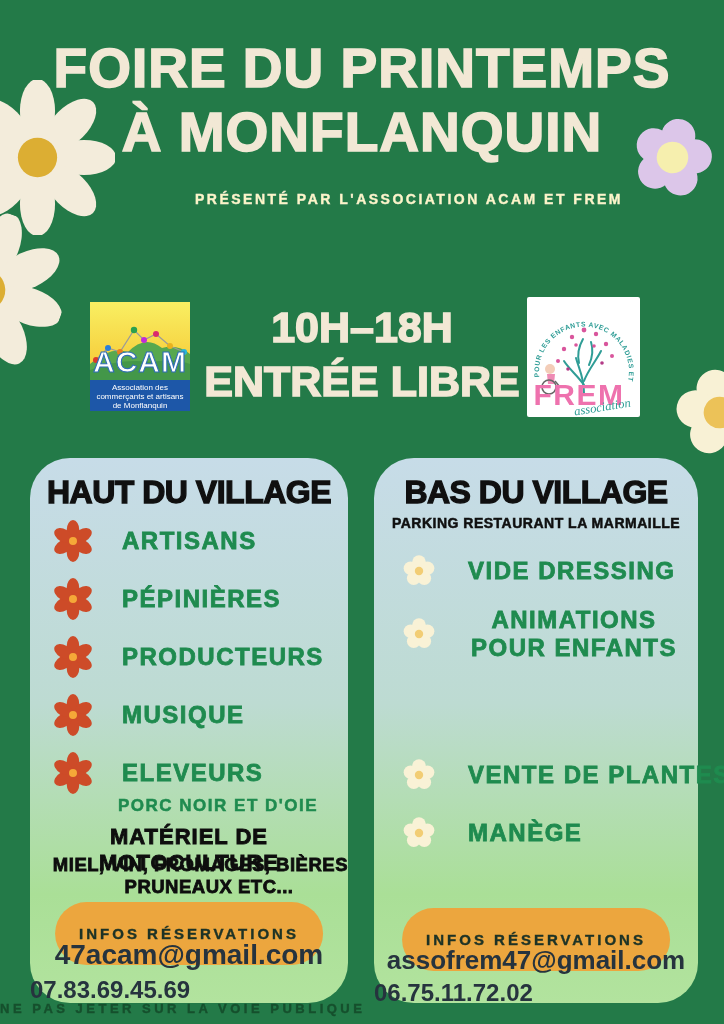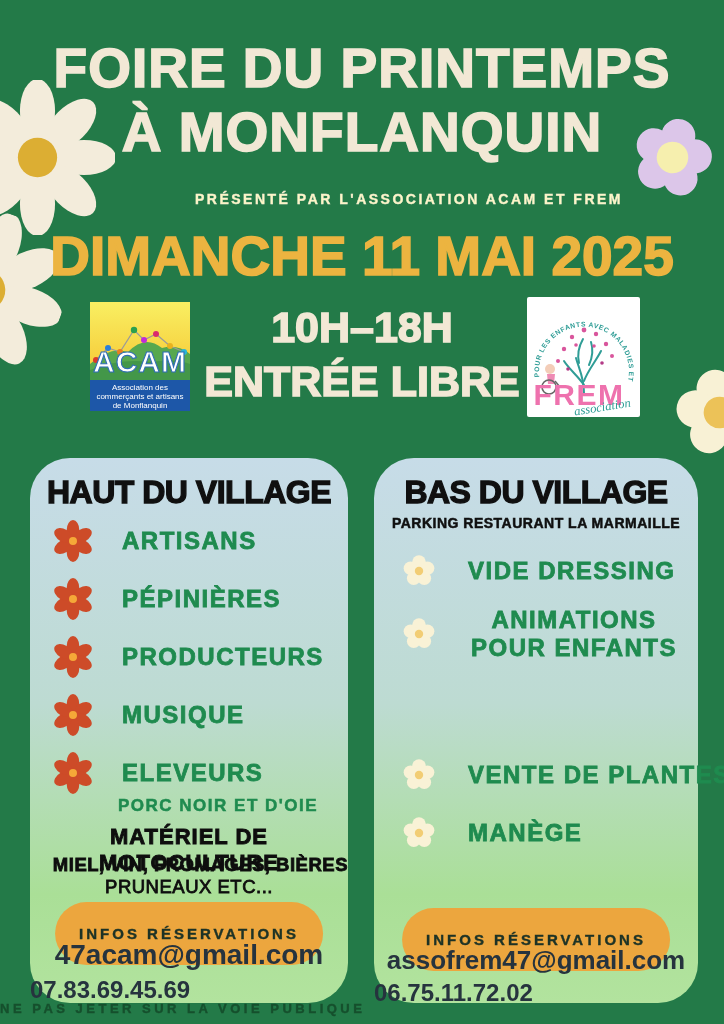--- a/index.html
+++ b/index.html
@@ -33,21 +33,21 @@
                 -webkit-text-stroke:0.8px #1f8b4f; white-space:nowrap; }
   .row.wrap .label { white-space:normal; width:212px; text-align:center; line-height:1.15; }
 
   .item-note { position:absolute; top:338px; left:88px; font-size:17px; font-weight:bold;
                color:#1f8b4f; letter-spacing:1.5px; -webkit-text-stroke:0.5px #1f8b4f; }
   .mat-1 { position:absolute; top:366px; left:0; width:100%; text-align:center; font-size:22px;
            font-weight:bold; color:#0e0e0e; letter-spacing:1px; -webkit-text-stroke:0.9px #0e0e0e; }
   .mat-2 { position:absolute; top:396px; left:0; width:100%; text-align:right; font-size:18.5px;
            font-weight:bold; color:#0e0e0e; letter-spacing:0.5px; -webkit-text-stroke:0.8px #0e0e0e; }
   .mat-3 { position:absolute; top:418px; left:0; width:100%; text-align:center; font-size:18.5px;
-           font-weight:normal; color:#0e0e0e; letter-spacing:0.5px; -webkit-text-stroke:0.8px #0e0e0e; }
+           font-weight:bold; color:#0e0e0e; letter-spacing:0.5px;padding-left:20px; -webkit-text-stroke:0.8px #0e0e0e; }
 
   .pill { position:absolute; left:50%; transform:translateX(-50%); background:#eca63e;
           border-radius:999px; padding:23px 24px; font-size:15px; font-weight:bold;
           letter-spacing:3px; color:#1d3326; white-space:nowrap; -webkit-text-stroke:0.4px #1d3326; }
   .pill-left { top:444px; }
   .pill-right { top:450px; }
   .email { position:absolute; left:0; width:100%; text-align:center; font-weight:bold; color:#26333e; }
   .email-left { top:481px; font-size:28px; }
   .email-right { top:487px; font-size:26px; }
   .phone { position:absolute; left:0; width:100%; font-weight:bold; color:#26333e; }
@@ -122,21 +122,20 @@
   <svg class="decor" style="left:662px; top:355px; width:115px; height:115px; transform:rotate(-10deg);" viewBox="-40 -40 80 80">
     <g fill="#f8f1d5">
         <use href="#sym-flower5" x="-40" y="-40" width="80" height="80"></use>
       </g>
     <circle r="11" fill="#ecc258"></circle>
   </svg>
 
   <div class="abs ctr display cream title-line" style="top:36px">FOIRE DU PRINTEMPS</div>
   <div class="abs ctr display cream title-line" style="top:100px">À MONFLANQUIN</div>
   <div class="abs ctr subtitle" style="top:191px">PRÉSENTÉ PAR L'ASSOCIATION ACAM ET FREM</div>
-  <div class="abs ctr display date-line" style="top:224px">DIMANCHE 11 MAI 2025</div>
   <div class="abs ctr display cream hours-line" style="top:303px">10H–18H</div>
   <div class="abs ctr display cream entry-line" style="top:357px">ENTRÉE LIBRE</div>
 
   <svg class="logo logo-acam" viewBox="0 0 100 109">
     <defs>
       <linearGradient id="acamYellow" x1="0" y1="0" x2="0" y2="1">
         <stop offset="0" stop-color="#f9ef62"></stop>
           <stop offset="1" stop-color="#f4b41f"></stop>
       </linearGradient>
     </defs>

